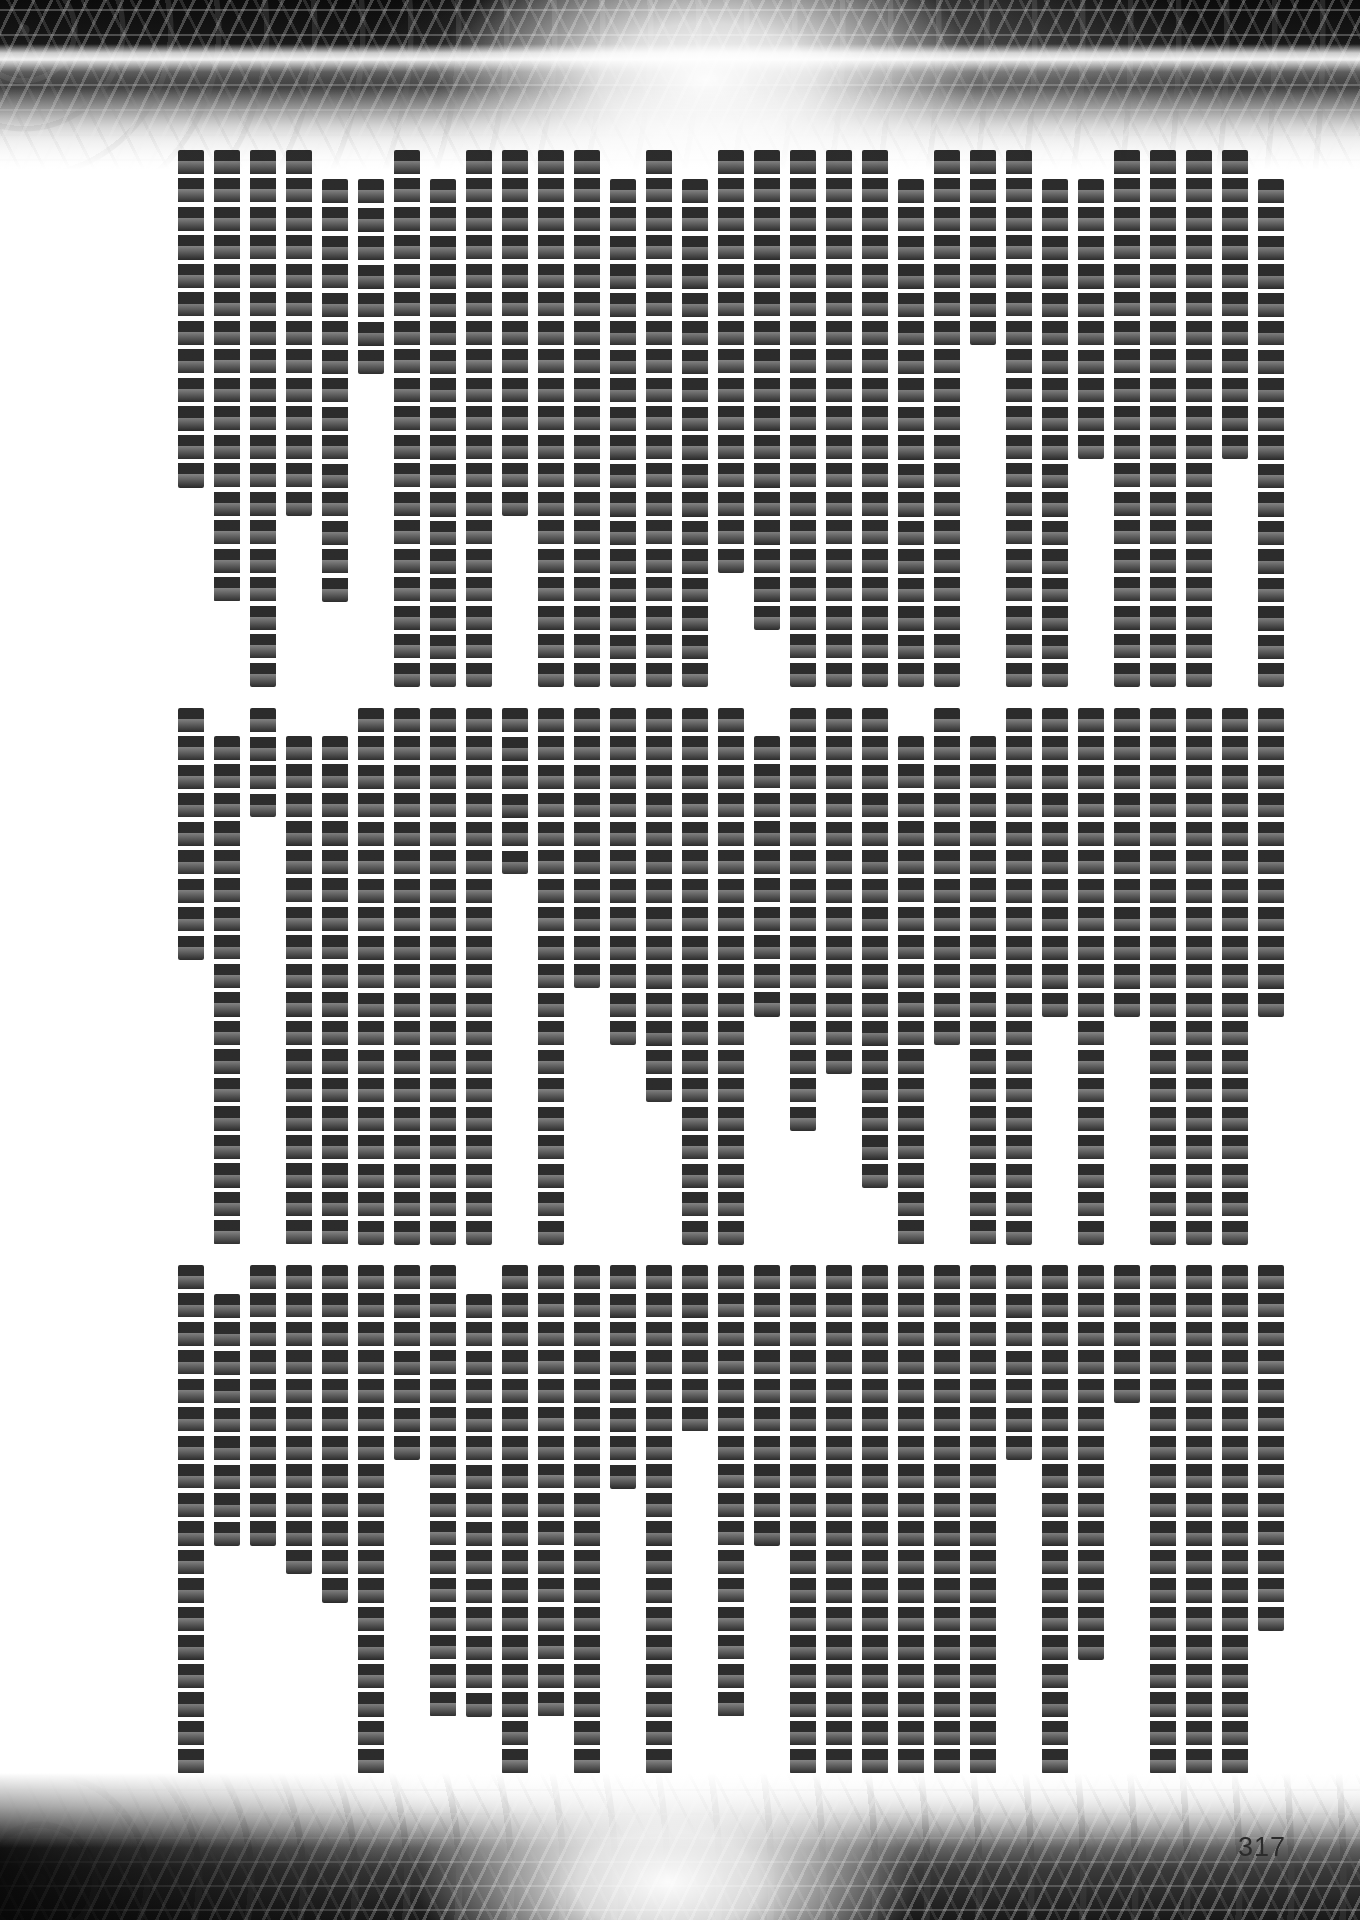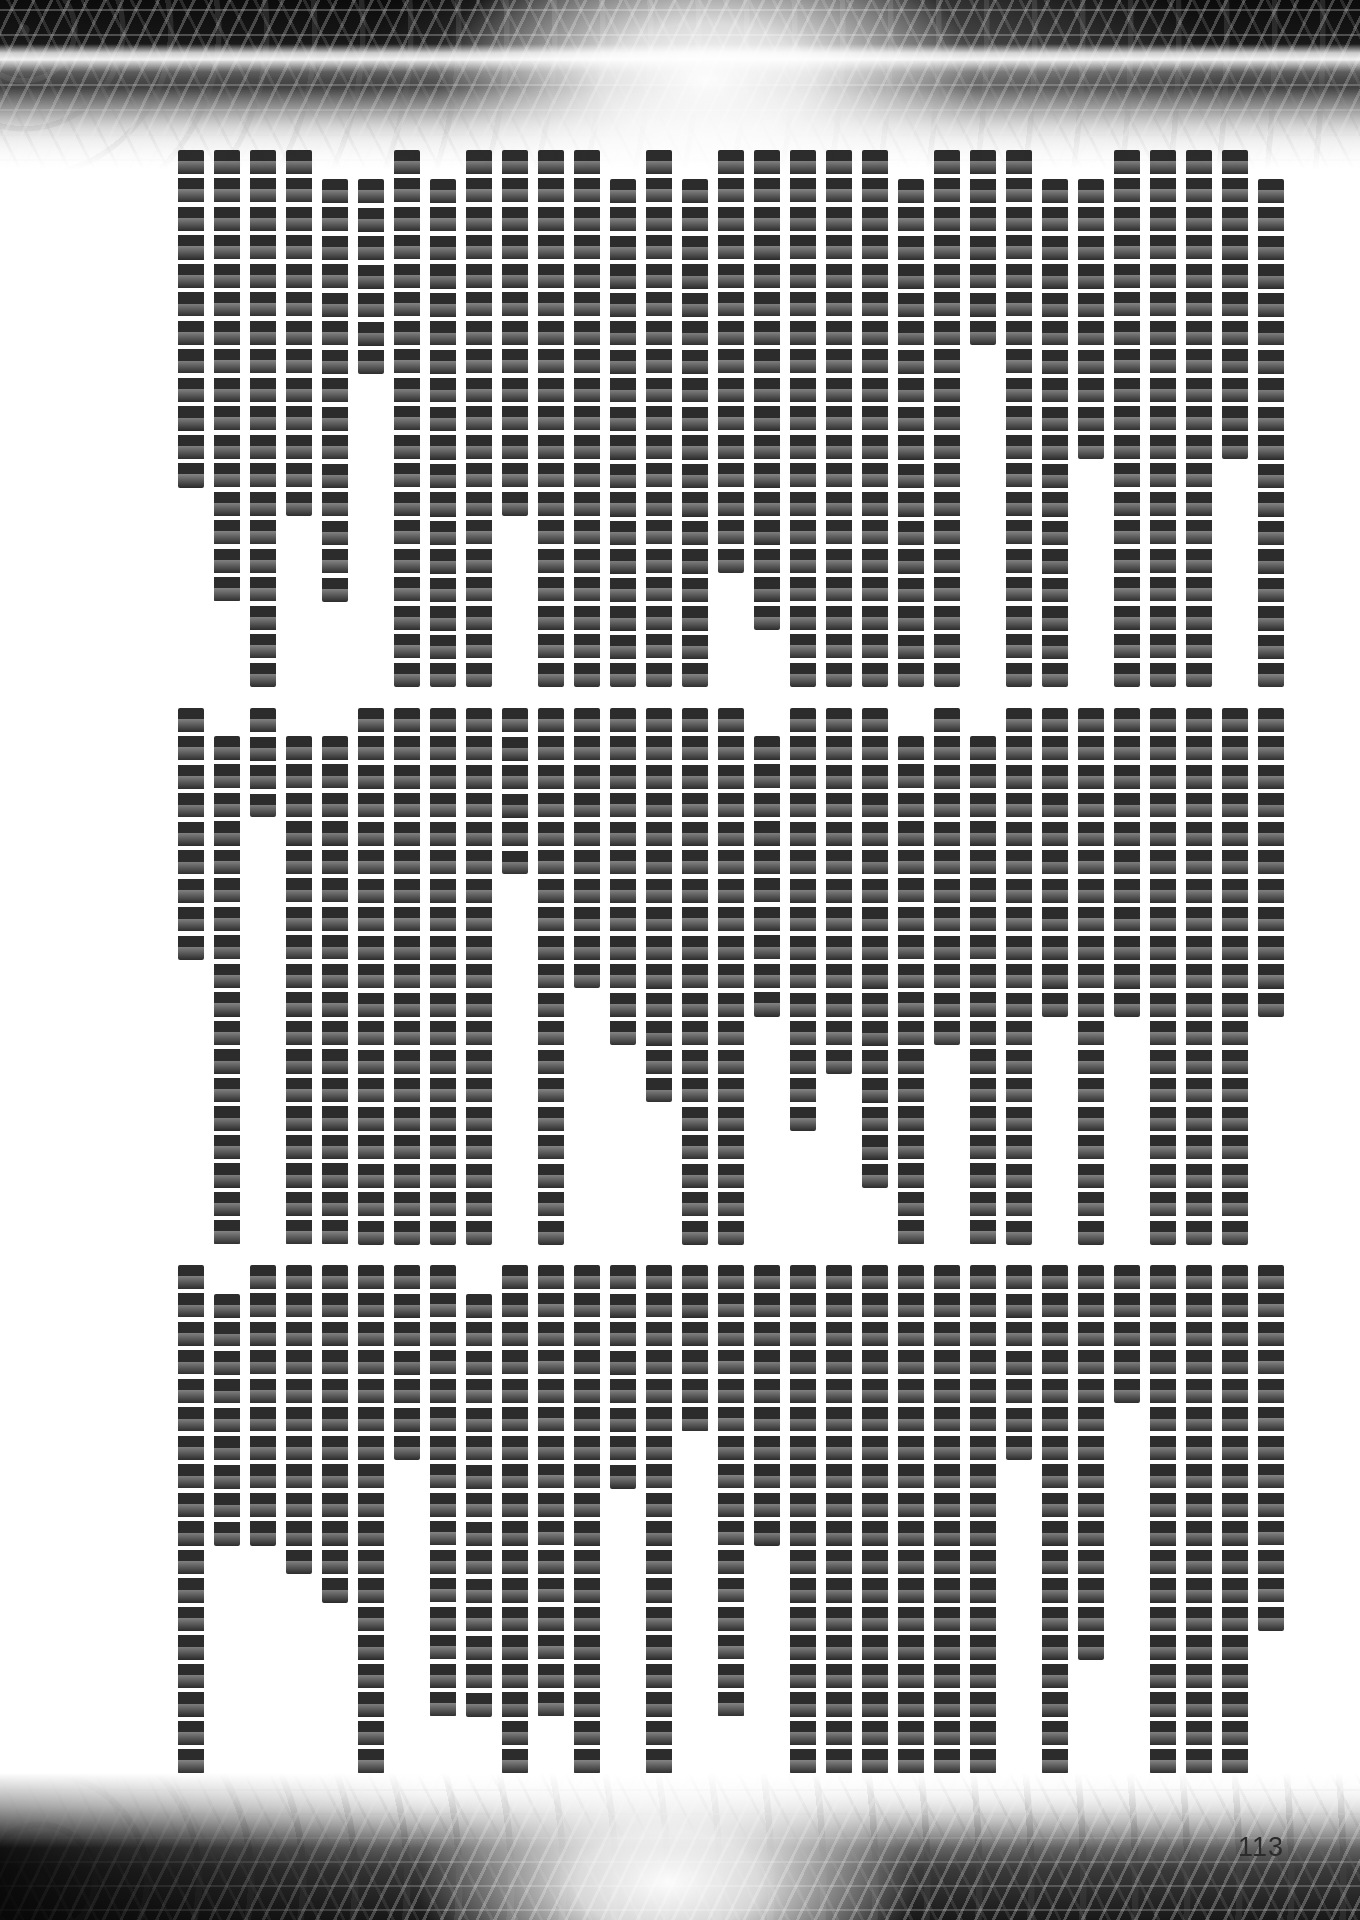--- a/index.html
+++ b/index.html
@@ -192,17 +192,17 @@
         <div class="text-column" style="margin-top: 0px; height: 195px;"></div>
         <div class="text-column" style="margin-top: 0px; height: 508.5px;"></div>
         <div class="text-column" style="margin-top: 0px; height: 337.5px;"></div>
         <div class="text-column" style="margin-top: 0px; height: 309px;"></div>
         <div class="text-column" style="margin-top: 0px; height: 280.5px;"></div>
         <div class="text-column" style="margin-top: 28.5px; height: 252px;"></div>
         <div class="text-column" style="margin-top: 0px; height: 508.5px;"></div>
       </div>
     </div>
 
-  <div class="page-number">113</div>
+  <div class="page-number">317</div>
 
   <div class="banner banner-bottom"></div>
 
 </div>
 
 </body></html>

